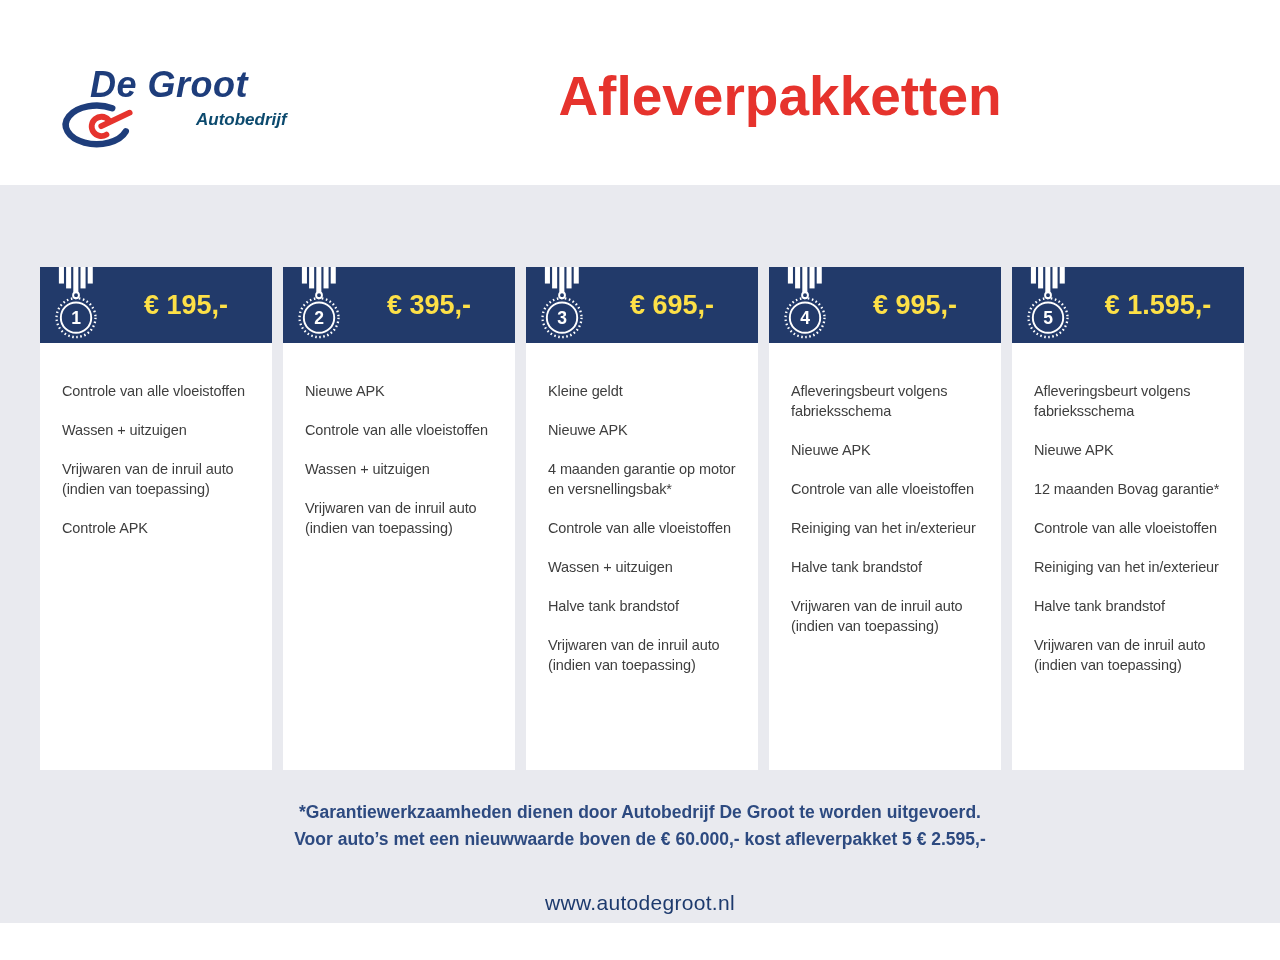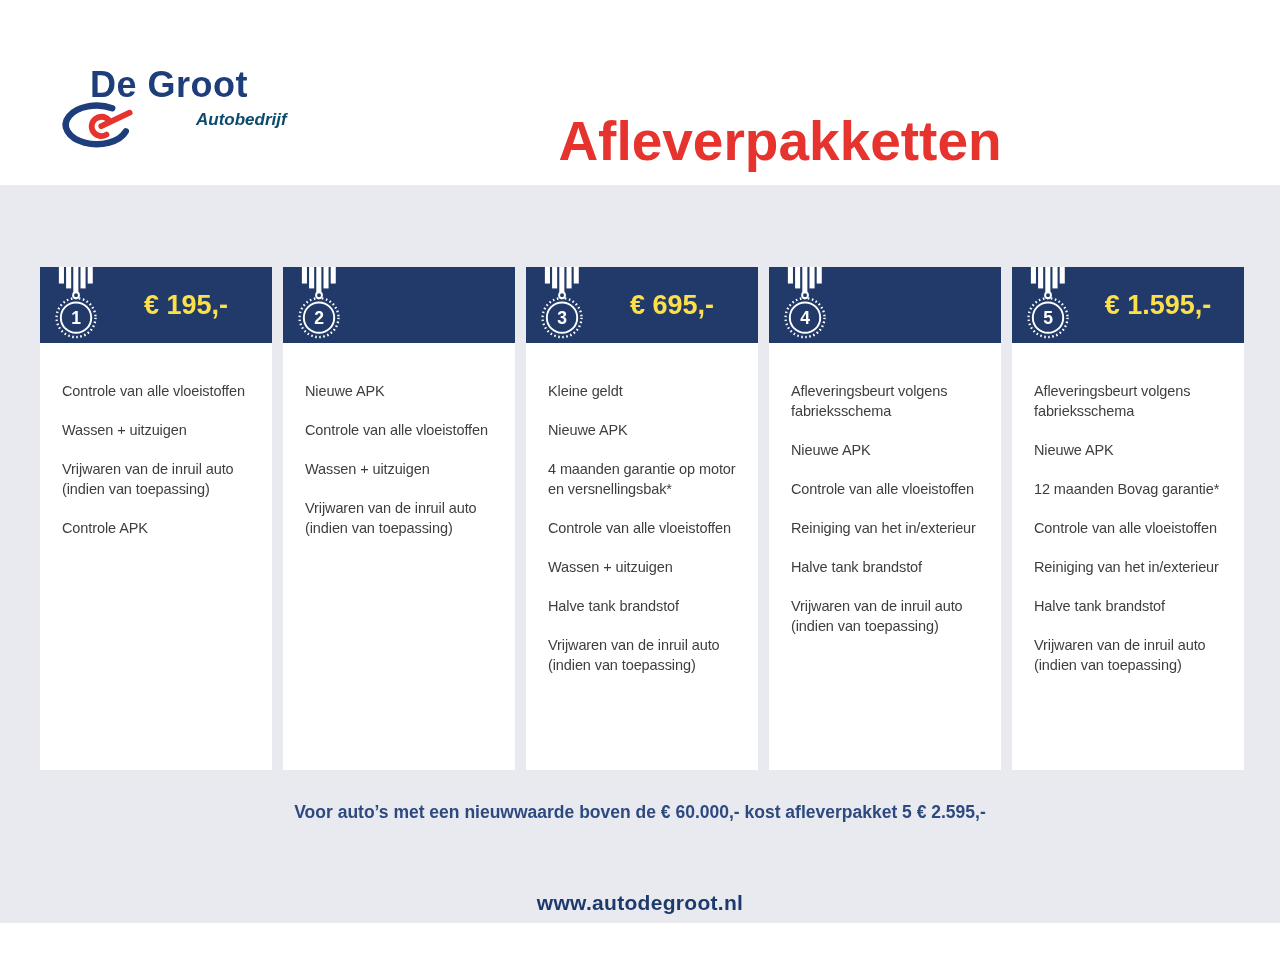--- a/index.html
+++ b/index.html
@@ -11,32 +11,32 @@
     overflow:hidden;
   }
 
   
   .top-band { position:absolute; left:0; top:0; width:1280px; height:185px; background:#ffffff; }
 
   .logo { position:absolute; left:38px; top:58px; width:280px; height:100px; }
   .logo-swirl { position:absolute; left:0; top:36px; width:124px; height:58px; }
   .logo-name {
     position:absolute; left:52px; top:6px;
-    font-size:36px; font-weight:bold; 
+    font-size:36px; font-weight:bold; font-style:italic;
     color:#1e3d7b; letter-spacing:0.5px; white-space:nowrap;
   }
   .logo-sub {
     position:absolute; left:158px; top:52px;
     font-size:17px; font-weight:bold; font-style:italic;
     color:#0c4a6e; white-space:nowrap;
   }
   .page-title {
     position:absolute; left:280px; top:64px; width:1000px;
     text-align:center; font-size:55px; font-weight:bold;
-    color:#e6332d; letter-spacing:0px;margin-top:45px;
+    color:#e6332d; letter-spacing:0px;
   }
 
   
   .gray-band { position:absolute; left:0; top:185px; width:1280px; height:738px; background:#e9eaef; }
 
   
   .cards { position:absolute; left:40px; top:267px; width:1204px; height:503px; display:flex; gap:11px; }
   .card { width:232px; flex:none; display:flex; flex-direction:column; }
   .card-header { position:relative; height:76px; background:#223a6a; flex:none; }
   .medal { position:absolute; left:14px; top:0; width:46px; height:74px; }
@@ -54,21 +54,21 @@
 
   
   .footnotes {
     position:absolute; left:0; top:799px; width:1280px;
     text-align:center; color:#2d4a80;
     font-size:17.5px; font-weight:600; line-height:27px;
   }
   .website {
     position:absolute; left:0; top:891px; width:1280px;
     text-align:center; color:#1d3a6d;
-    font-size:21px; font-weight:bold; letter-spacing:0.3px;
+    font-size:21px; font-weight:normal; letter-spacing:0.3px;
   }
   .bottom-band { position:absolute; left:0; top:923px; width:1280px; height:37px; background:#ffffff; }
 </style>
 </head>
 <body>
 
 <div class="top-band">
   <div class="logo">
     <svg class="logo-swirl" viewBox="0 0 120 90">
       <path d="M 79 22 A 48 30 0 1 0 100 58" fill="none" stroke="#1e3d7b" stroke-width="10" stroke-linecap="round"></path>
@@ -116,20 +116,21 @@
         <rect x="4.4" y="0" width="5.2" height="17" fill="#fff"></rect>
         <rect x="11.8" y="0" width="5.2" height="22" fill="#fff"></rect>
         <rect x="19.2" y="0" width="5.2" height="26" fill="#fff"></rect>
         <rect x="26.6" y="0" width="5.2" height="22" fill="#fff"></rect>
         <rect x="34" y="0" width="5.2" height="17" fill="#fff"></rect>
         <circle cx="22" cy="29" r="3" fill="none" stroke="#fff" stroke-width="2"></circle>
         <circle cx="22" cy="52" r="20" fill="none" stroke="#fff" stroke-width="2.4" stroke-dasharray="1.6 2.6"></circle>
         <circle cx="22" cy="52" r="15.6" fill="none" stroke="#fff" stroke-width="2"></circle>
         <text x="22" y="58.5" text-anchor="middle" font-size="18" font-weight="bold" fill="#fff">2</text>
       </svg>
+      <div class="card-price">€ 395,-</div>
     </div>
     <div class="card-body">
       <ul>
         <li>Nieuwe APK</li>
         <li>Controle van alle vloeistoffen</li>
         <li>Wassen + uitzuigen</li>
         <li>Vrijwaren van de inruil auto (indien van toepassing)</li>
       </ul>
     </div>
   </div>
@@ -168,20 +169,21 @@
         <rect x="4.4" y="0" width="5.2" height="17" fill="#fff"></rect>
         <rect x="11.8" y="0" width="5.2" height="22" fill="#fff"></rect>
         <rect x="19.2" y="0" width="5.2" height="26" fill="#fff"></rect>
         <rect x="26.6" y="0" width="5.2" height="22" fill="#fff"></rect>
         <rect x="34" y="0" width="5.2" height="17" fill="#fff"></rect>
         <circle cx="22" cy="29" r="3" fill="none" stroke="#fff" stroke-width="2"></circle>
         <circle cx="22" cy="52" r="20" fill="none" stroke="#fff" stroke-width="2.4" stroke-dasharray="1.6 2.6"></circle>
         <circle cx="22" cy="52" r="15.6" fill="none" stroke="#fff" stroke-width="2"></circle>
         <text x="22" y="58.5" text-anchor="middle" font-size="18" font-weight="bold" fill="#fff">4</text>
       </svg>
+      <div class="card-price">€ 995,-</div>
     </div>
     <div class="card-body">
       <ul>
         <li>Afleveringsbeurt volgens fabrieksschema</li>
         <li>Nieuwe APK</li>
         <li>Controle van alle vloeistoffen</li>
         <li>Reiniging van het in/exterieur</li>
         <li>Halve tank brandstof</li>
         <li>Vrijwaren van de inruil auto (indien van toepassing)</li>
       </ul>
@@ -212,18 +214,19 @@
         <li>Reiniging van het in/exterieur</li>
         <li>Halve tank brandstof</li>
         <li>Vrijwaren van de inruil auto (indien van toepassing)</li>
       </ul>
     </div>
   </div>
 
 </div>
 
 <div class="footnotes">
+  <div>*Garantiewerkzaamheden dienen door Autobedrijf De Groot te worden uitgevoerd.</div>
   <div>Voor auto’s met een nieuwwaarde boven de € 60.000,- kost afleverpakket 5 € 2.595,-</div>
 </div>
 
 <div class="website">www.autodegroot.nl</div>
 
 <div class="bottom-band"></div>
 
 </body></html>

